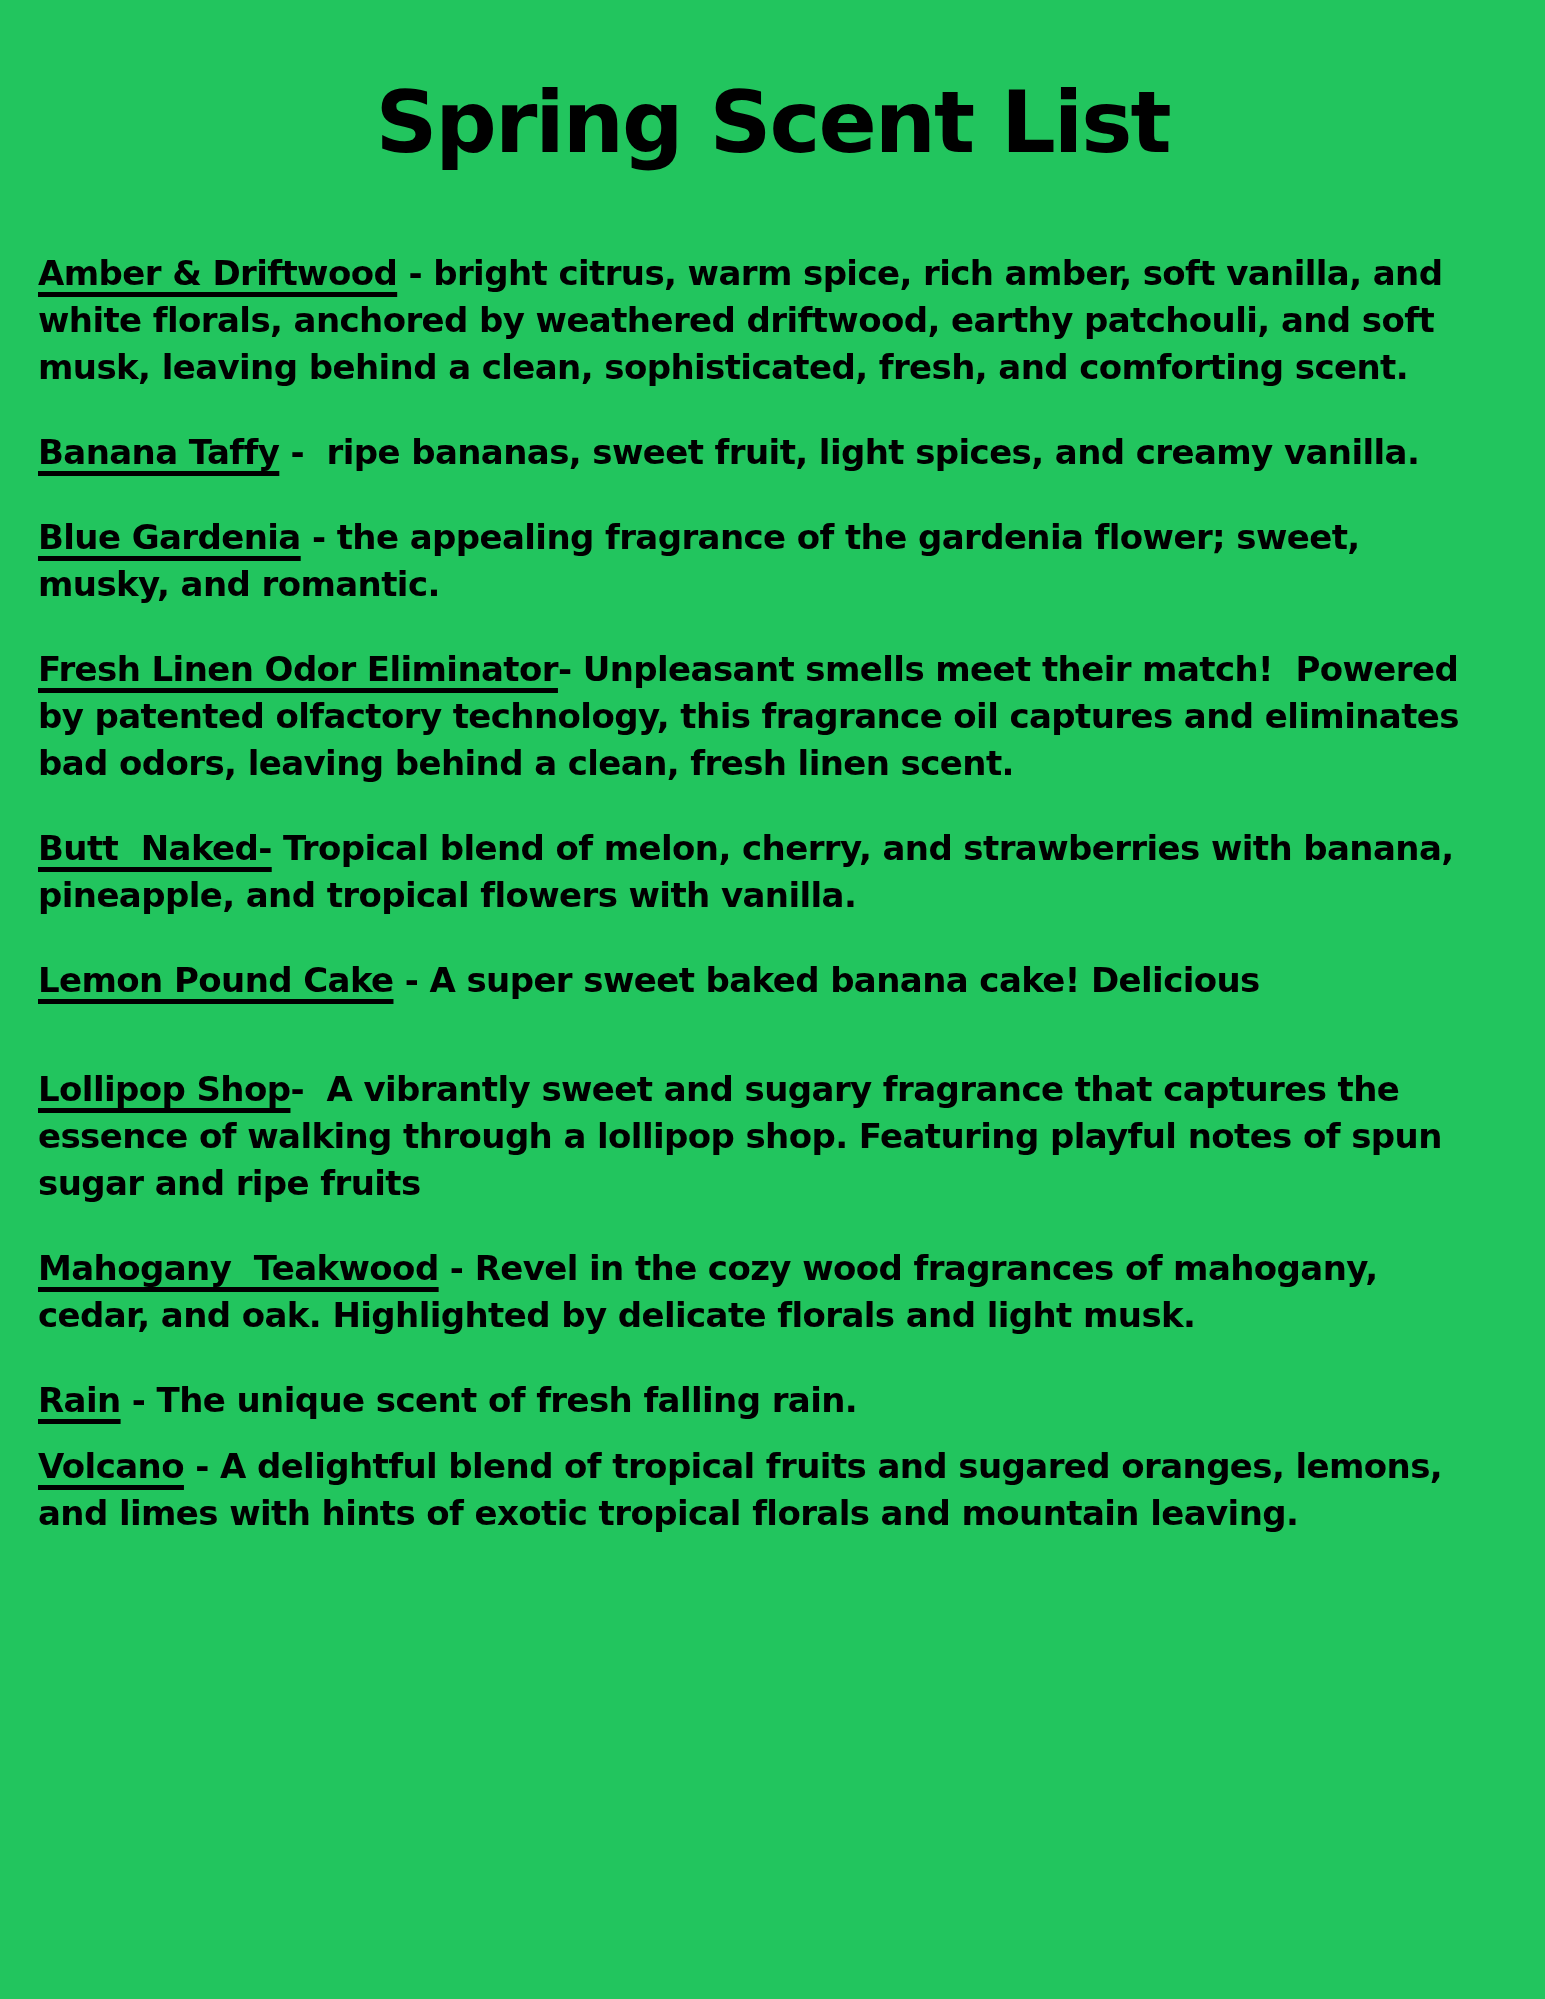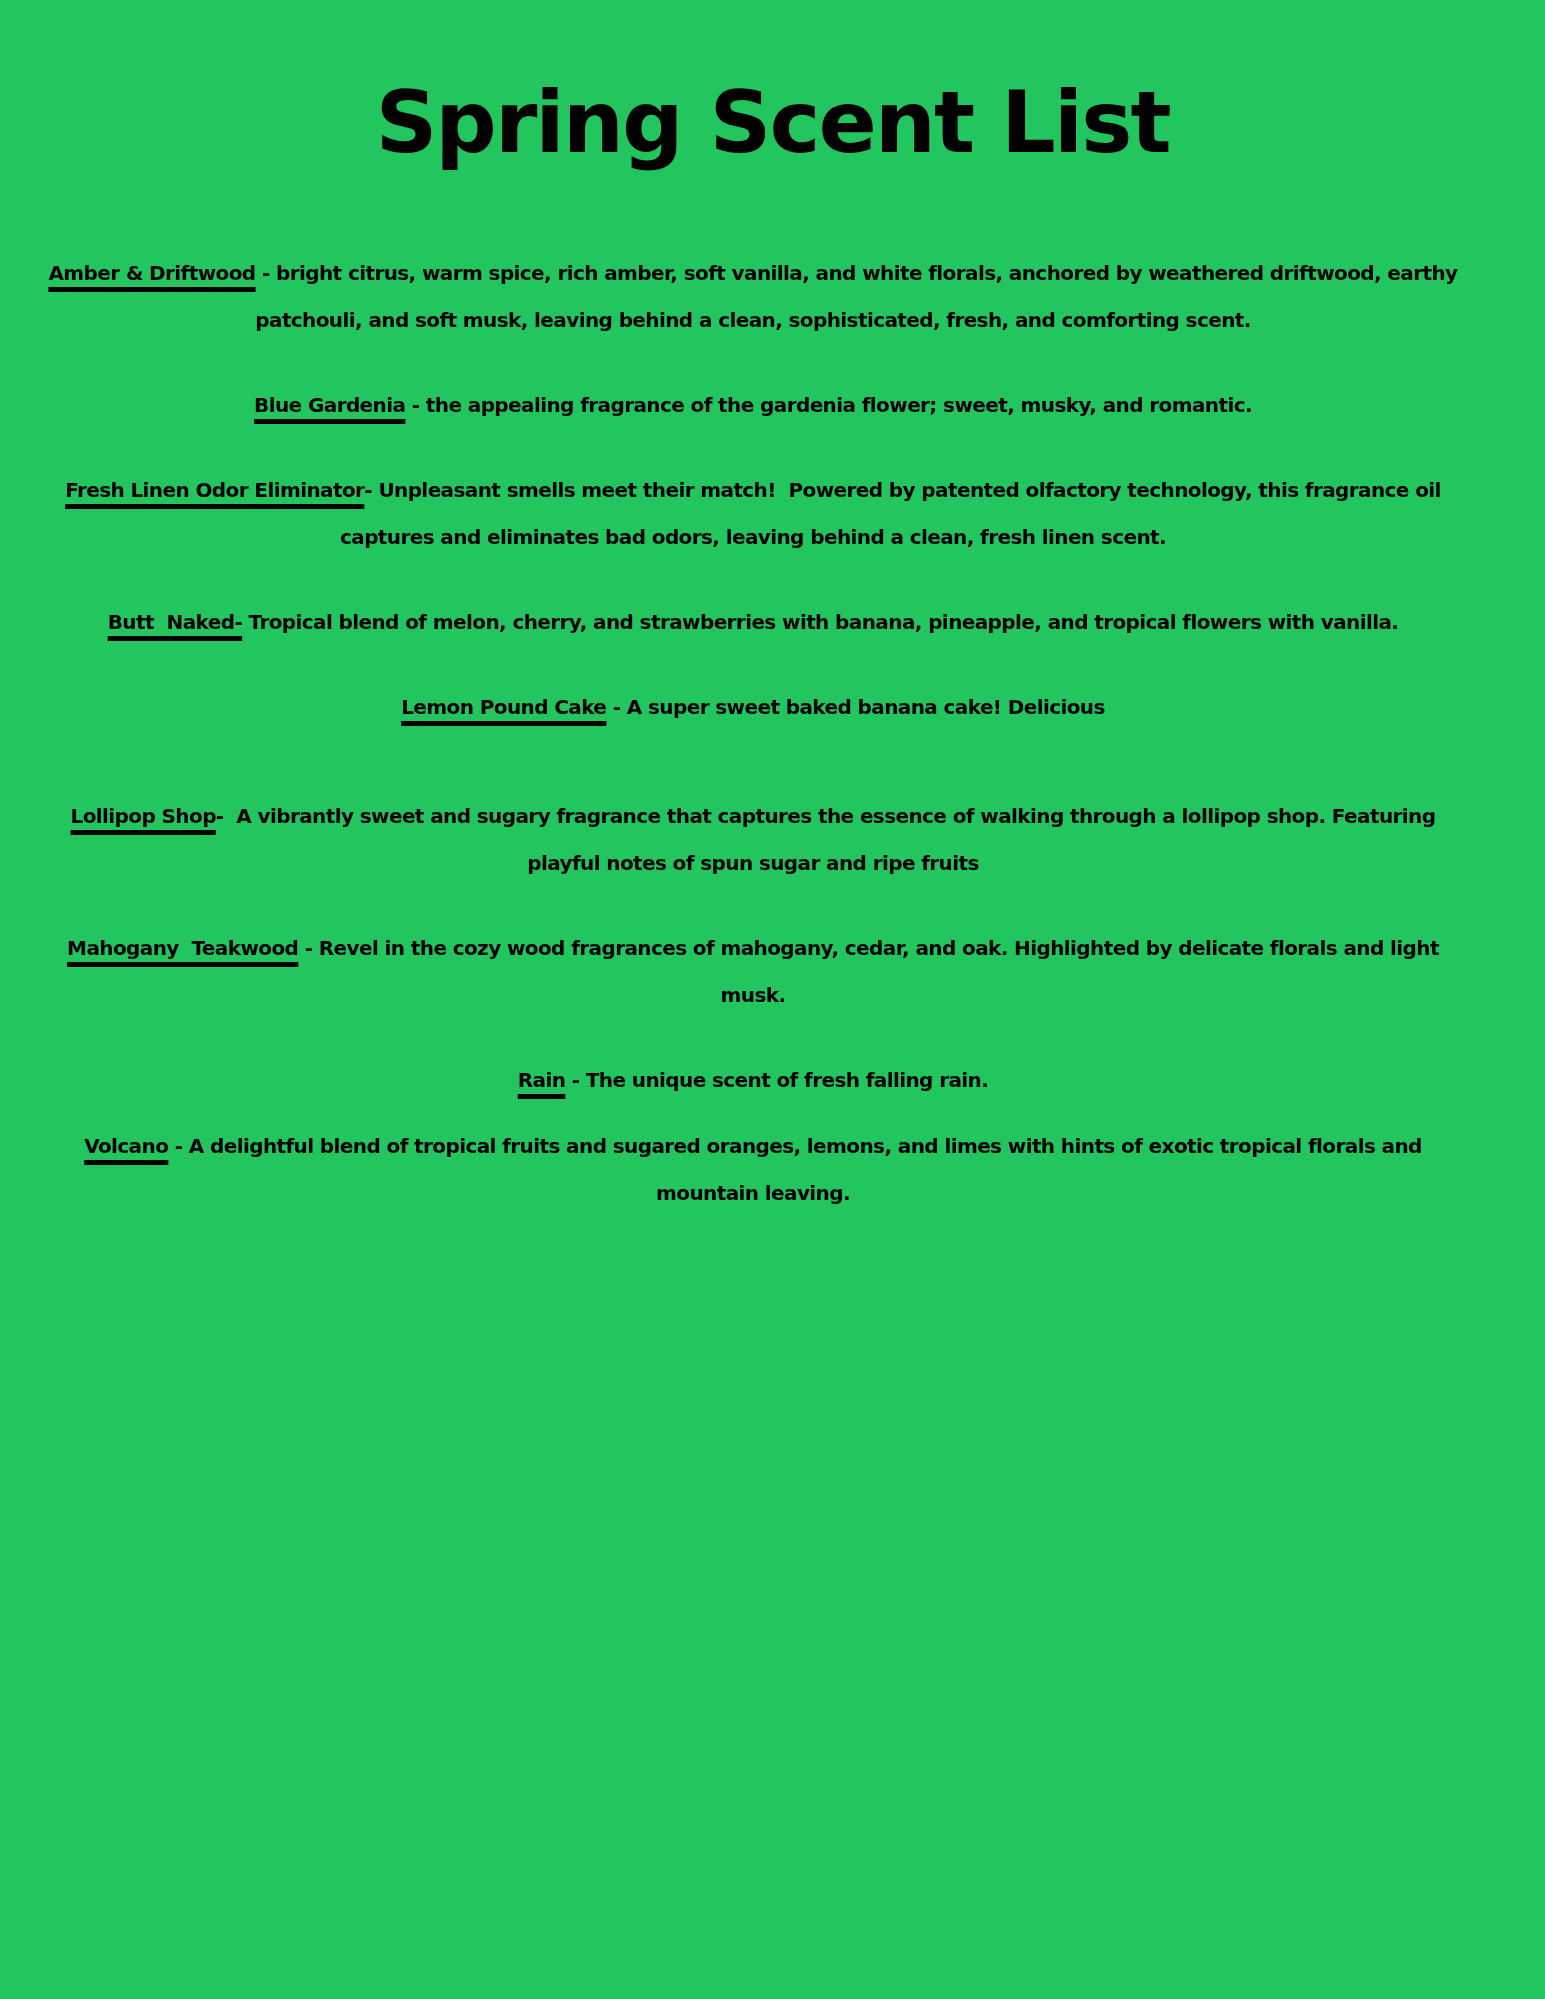--- a/index.html
+++ b/index.html
@@ -23,27 +23,26 @@
     line-height: 95px;
     font-weight: 700;
     letter-spacing: -2px;
     color: #000000;
   }
   .scent-list {
     margin: 0 77px 0 38px; 
   }
   .scent-item {
     margin: 0 0 38px 0;
-    font-size: 20px;
+    font-size: 34px;
     line-height: 47px;
     font-weight: 700;
     letter-spacing: -0.6px;
     white-space: pre-wrap;
     color: #000000;
-    text-align: center;
   }
   .scent-item.first {
     margin-top: 80px;
   }
   .scent-item.gap-lg {
     margin-bottom: 62px;
   }
   .scent-item.gap-sm {
     margin-bottom: 19px;
   }
@@ -53,20 +52,21 @@
     text-underline-offset: 7px;
   }
 </style>
 </head>
 <body>
 
 <div class="page">
   <h1 class="title">Spring Scent List</h1>
   <div class="scent-list">
       <p class="scent-item first"><span class="scent-name">Amber &amp; Driftwood</span><span> - </span><span>bright citrus, warm spice, rich amber, soft vanilla, and white florals, anchored by weathered driftwood, earthy patchouli, and soft musk, leaving behind a clean, sophisticated, fresh, and comforting scent.</span></p>
+      <p class="scent-item"><span class="scent-name">Banana Taffy</span><span> -  </span><span>ripe bananas, sweet fruit, light spices, and creamy vanilla.</span></p>
       <p class="scent-item"><span class="scent-name">Blue Gardenia</span><span> - </span><span>the appealing fragrance of the gardenia flower; sweet, musky, and romantic.</span></p>
       <p class="scent-item"><span class="scent-name">Fresh Linen Odor Eliminator</span><span>- </span><span>Unpleasant smells meet their match!  Powered by patented olfactory technology, this fragrance oil captures and eliminates bad odors, leaving behind a clean, fresh linen scent.</span></p>
       <p class="scent-item"><span class="scent-name">Butt  Naked-</span><span> </span><span>Tropical blend of melon, cherry, and strawberries with banana, pineapple, and tropical flowers with vanilla.</span></p>
       <p class="scent-item gap-lg"><span class="scent-name">Lemon Pound Cake</span><span> - </span><span>A super sweet baked banana cake! Delicious</span></p>
       <p class="scent-item"><span class="scent-name">Lollipop Shop</span><span>-  </span><span>A vibrantly sweet and sugary fragrance that captures the essence of walking through a lollipop shop. Featuring playful notes of spun sugar and ripe fruits</span></p>
       <p class="scent-item"><span class="scent-name">Mahogany  Teakwood</span><span> - </span><span>Revel in the cozy wood fragrances of mahogany, cedar, and oak. Highlighted by delicate florals and light musk.</span></p>
       <p class="scent-item gap-sm"><span class="scent-name">Rain</span><span> - </span><span>The unique scent of fresh falling rain.</span></p>
       <p class="scent-item"><span class="scent-name">Volcano</span><span> - </span><span>A delightful blend of tropical fruits and sugared oranges, lemons, and limes with hints of exotic tropical florals and mountain leaving.</span></p>
     </div>
 </div>

